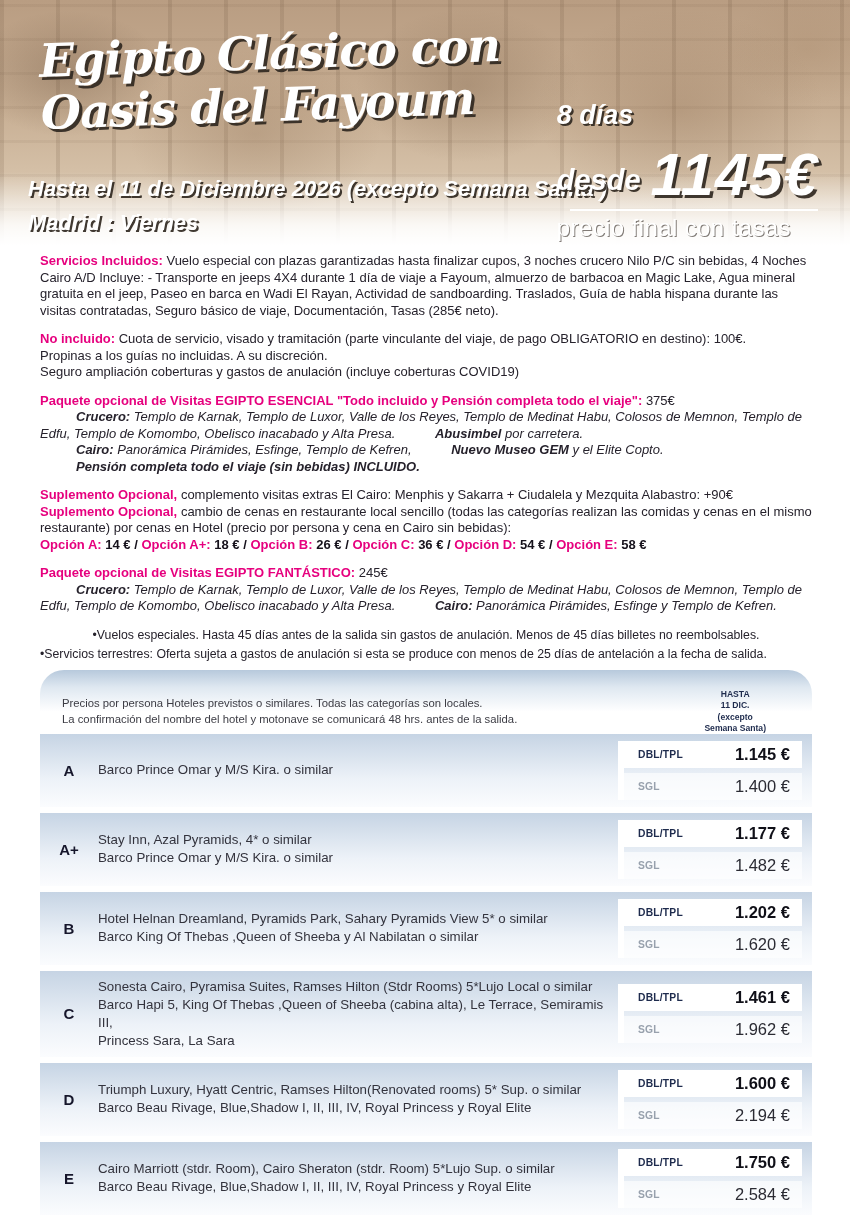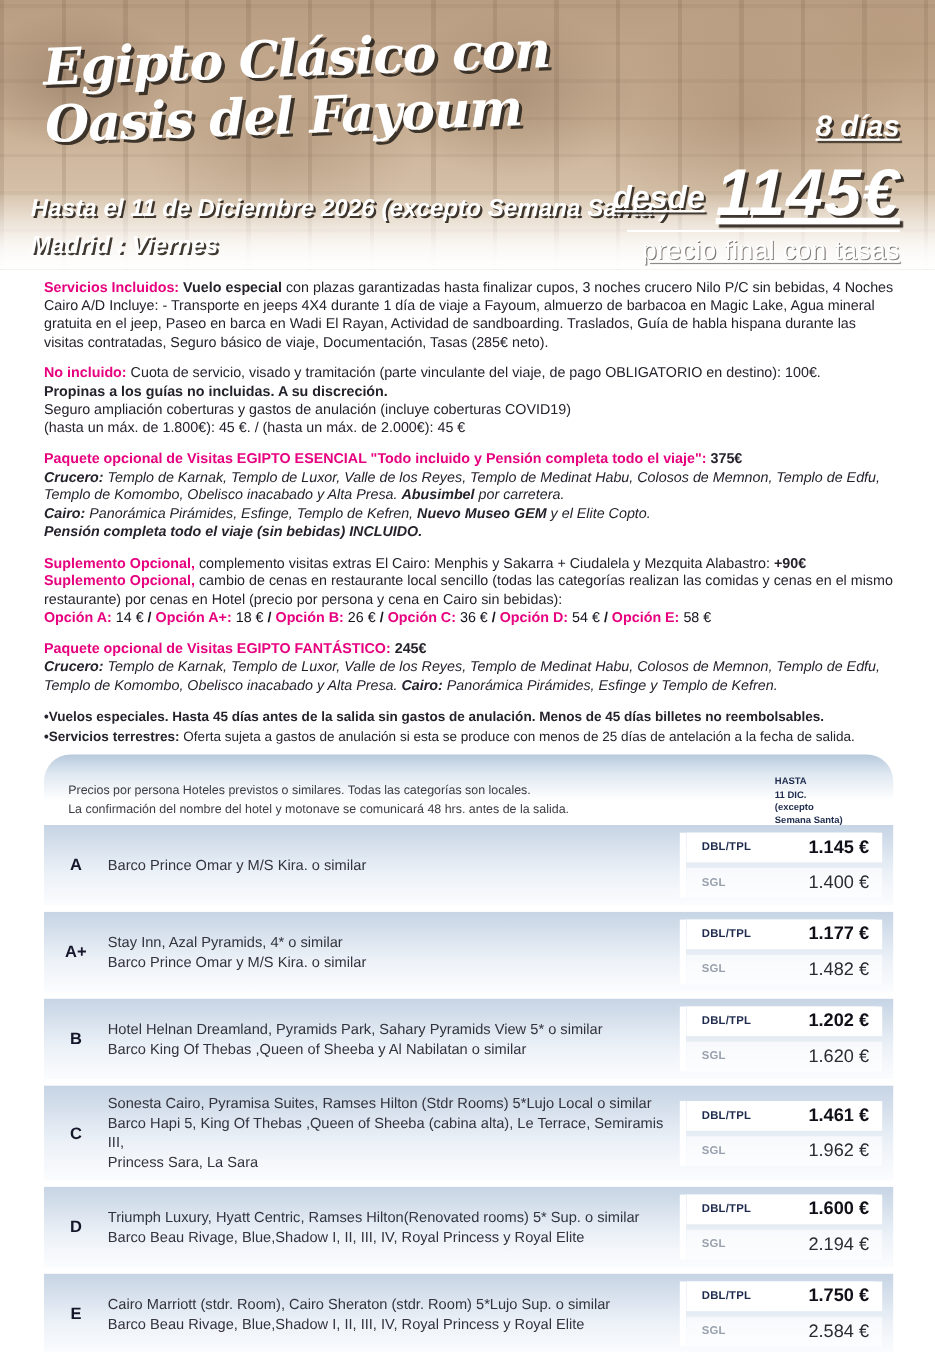--- a/index.html
+++ b/index.html
@@ -22,52 +22,52 @@
   }
   .hero::after { content:""; position:absolute; inset:0;
     background:linear-gradient(180deg, rgba(255,255,255,0) 70%, rgba(255,255,255,.85) 92%, #fff 100%); }
   .hero > * { position:absolute; z-index:2; }
   .hero-title { left:40px; top:28px; transform:rotate(-2deg);
     font-family:"DejaVu Serif", serif; font-style:italic; font-weight:bold;
     font-size:46px; line-height:1.12; color:#fff; letter-spacing:-1px;
     text-shadow:3px 3px 0 rgba(48,40,33,.92); }
   .hero-dates { left:28px; top:172px; font-style:italic; font-weight:bold; font-size:22px;
     line-height:1.55; color:#fff; text-shadow:2px 2px 0 rgba(48,40,33,.92); }
-  .hero-right { right:32px; top:100px; text-align:right; color:#fff;text-decoration:underline; }
+  .hero-right { right:32px; top:100px; color:#fff; }
   .hero-days { font-style:italic; font-weight:bold; font-size:27px;
     text-shadow:2px 2px 0 rgba(48,40,33,.92); margin-bottom:14px; }
   .hero-price-row { display:flex; align-items:flex-end; justify-content:flex-end; gap:10px; }
   .hero-desde { font-style:italic; font-weight:bold; font-size:29px; padding-bottom:8px;
     text-shadow:2px 2px 0 rgba(48,40,33,.92); }
   .hero-big { font-weight:bold; font-style:italic; font-size:60px; letter-spacing:1px; line-height:1;
     text-shadow:3px 3px 0 rgba(48,40,33,.92); }
   .hero-rule { border-top:2px solid #fff; width:248px; margin:4px 0 3px auto; }
   .hero-note { font-size:24px; font-weight:300; letter-spacing:.4px;
     text-shadow:1px 1px 0 rgba(48,40,33,.6); }
 
   
   .main { padding:8px 38px 0 40px; }
   .para { font-size:13px; line-height:16.5px; color:#26222c; margin-bottom:12px; }
   .mg { color:#e6007e; font-weight:bold; }
-  .b  { font-weight:bold; }
+  .b  { font-weight:normal;text-align:center; }
   .it { font-style:italic; }
-  .bi { font-weight:bold; font-style:italic; }
+  .bi { font-weight:bold; font-style:italic;margin-left:36px; }
   .opt-label { color:#e6007e; font-weight:bold; }
-  .opt-val { font-weight:normal; color:#16121c; }
+  .opt-val { font-weight:bold; color:#16121c; }
   .sep { font-weight:bold; color:#16121c; }
   .avisos { font-size:12.3px; line-height:16px; margin:2px 0 8px; color:#26222c; }
   .avisos .row { margin-bottom:3px; }
 
   
   .ptable { margin-top:2px; }
   .thead { display:flex; justify-content:space-between; align-items:flex-start;
     background:linear-gradient(180deg,#b7c9dc 0%,#dfe8f1 30%,#ffffff 72%);
     border-radius:24px 24px 0 0; padding:17px 20px 6px 22px; height:58px; }
   .tnotes { font-size:11.3px; color:#3c3c44; line-height:1.5; padding-top:8px; }
-  .tdatehead { font-size:8.6px; font-weight:bold; color:#1e2b4d; 
+  .tdatehead { font-size:8.6px; font-weight:bold; color:#1e2b4d; text-align:center;
     line-height:1.35; padding:2px 26px 0 0; }
   .trow { display:flex; align-items:center;
     background:linear-gradient(180deg,#c6d4e4 0%,#edf2f8 62%,#fbfcfe 100%);
     margin-top:6px; padding:7px 10px 7px 0; }
   .tcat { width:58px; text-align:center; font-weight:bold; font-size:15px; color:#16162b; flex:none; }
   .tdesc { flex:1; font-size:13.3px; line-height:18px; color:#33333d; padding-right:6px; }
   .tprice { width:178px; flex:none; display:flex; flex-direction:column; gap:5px;
     box-shadow:-6px 0 0 #ffffff; }
   .pcell { display:flex; align-items:center; justify-content:space-between;
     padding:4px 12px 4px 14px; min-height:26px; }
@@ -109,21 +109,20 @@
       <span class="mg">Servicios Incluidos:</span>
       <span class="b">Vuelo especial</span>
       <span>con plazas garantizadas hasta finalizar cupos, 3 noches crucero Nilo P/C sin bebidas, 4 Noches Cairo A/D Incluye: - Transporte en jeeps 4X4 durante 1 día de viaje a Fayoum, almuerzo de barbacoa en Magic Lake, Agua mineral gratuita en el jeep, Paseo en barca en Wadi El Rayan, Actividad de sandboarding. Traslados, Guía de habla hispana durante las visitas contratadas, Seguro básico de viaje, Documentación, Tasas (285€ neto).</span>
     </p>
 
     <p class="para">
       <span class="mg">No incluido:</span>
       <span>Cuota de servicio, visado y tramitación (parte vinculante del viaje, de pago OBLIGATORIO en destino): 100€.</span><br>
       <span class="b">Propinas a los guías no incluidas. A su discreción.</span><br>
       <span>Seguro ampliación coberturas y gastos de anulación (incluye coberturas COVID19)</span><br>
-      <span>(hasta un máx. de 1.800€): 45 €. / (hasta un máx. de 2.000€): 45 €</span>
     </p>
 
     <p class="para">
       <span class="mg">Paquete opcional de Visitas EGIPTO ESENCIAL "Todo incluido y Pensión completa todo el viaje":</span>
       <span class="b">375€</span><br>
       <span class="bi">Crucero:</span>
       <span class="it">Templo de Karnak, Templo de Luxor, Valle de los Reyes, Templo de Medinat Habu, Colosos de Memnon, Templo de Edfu, Templo de Komombo, Obelisco inacabado y Alta Presa.</span>
       <span class="bi">Abusimbel</span>
       <span class="it">por carretera.</span><br>
       <span class="bi">Cairo:</span>

